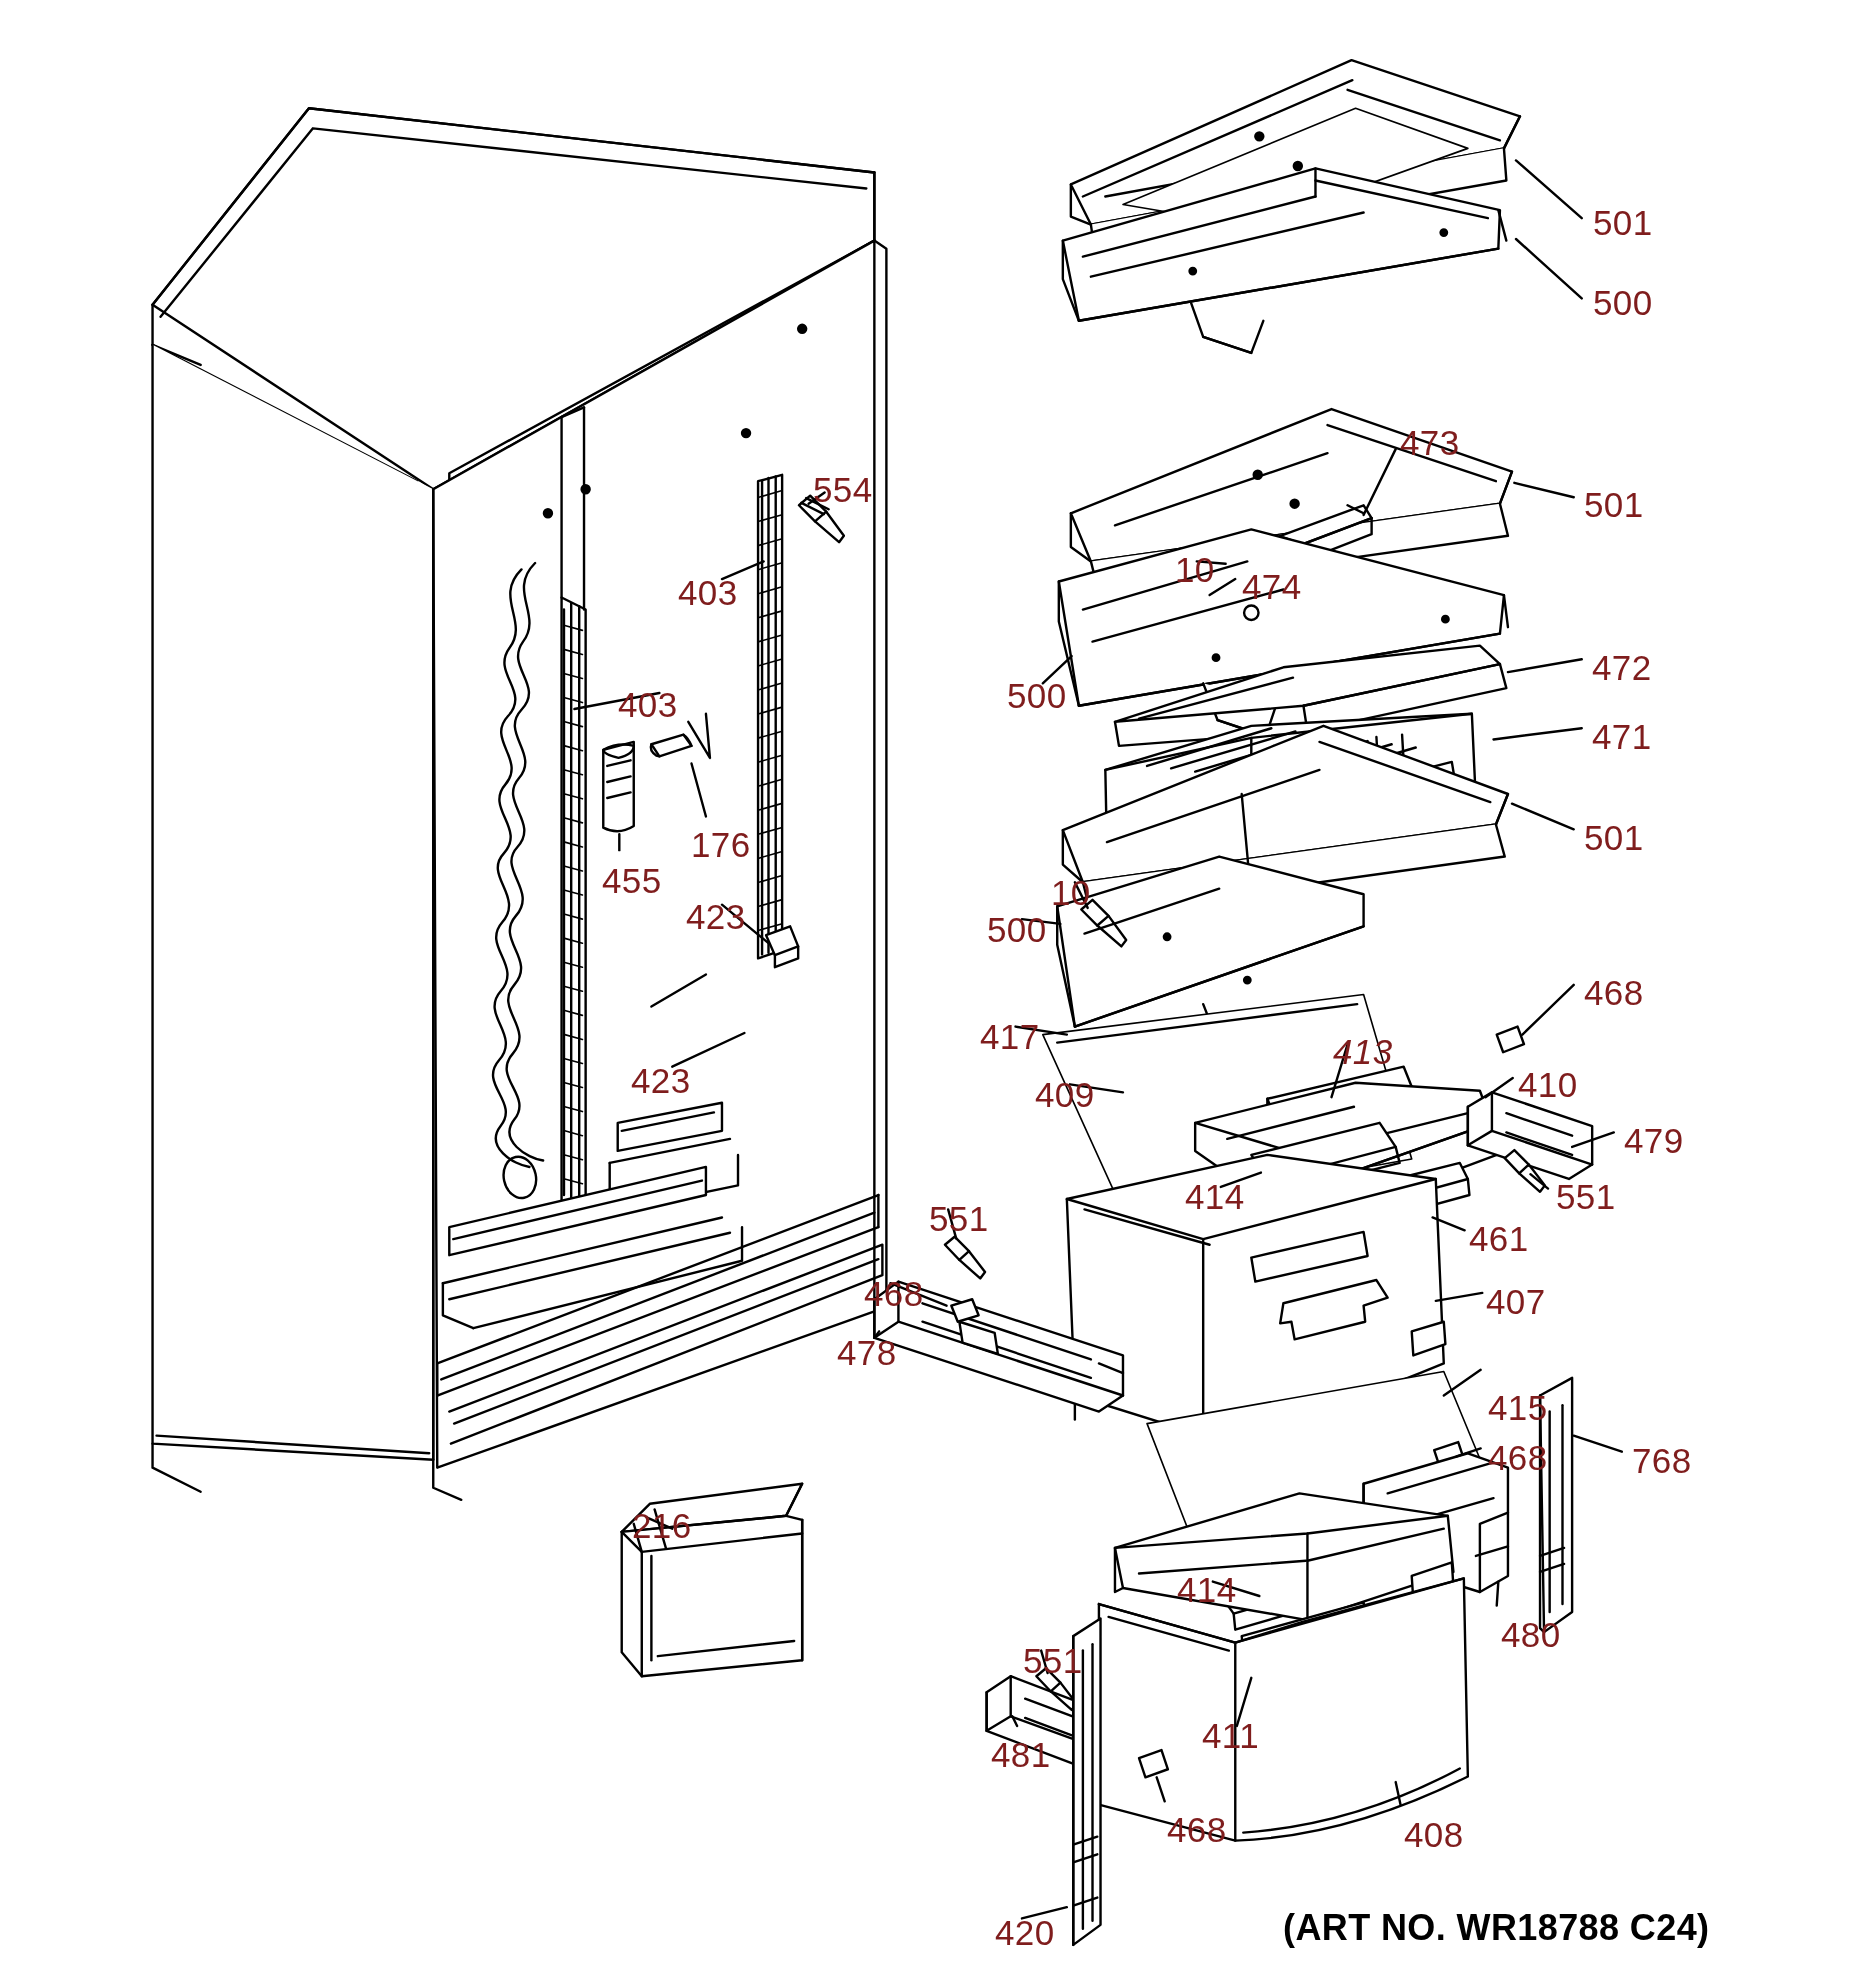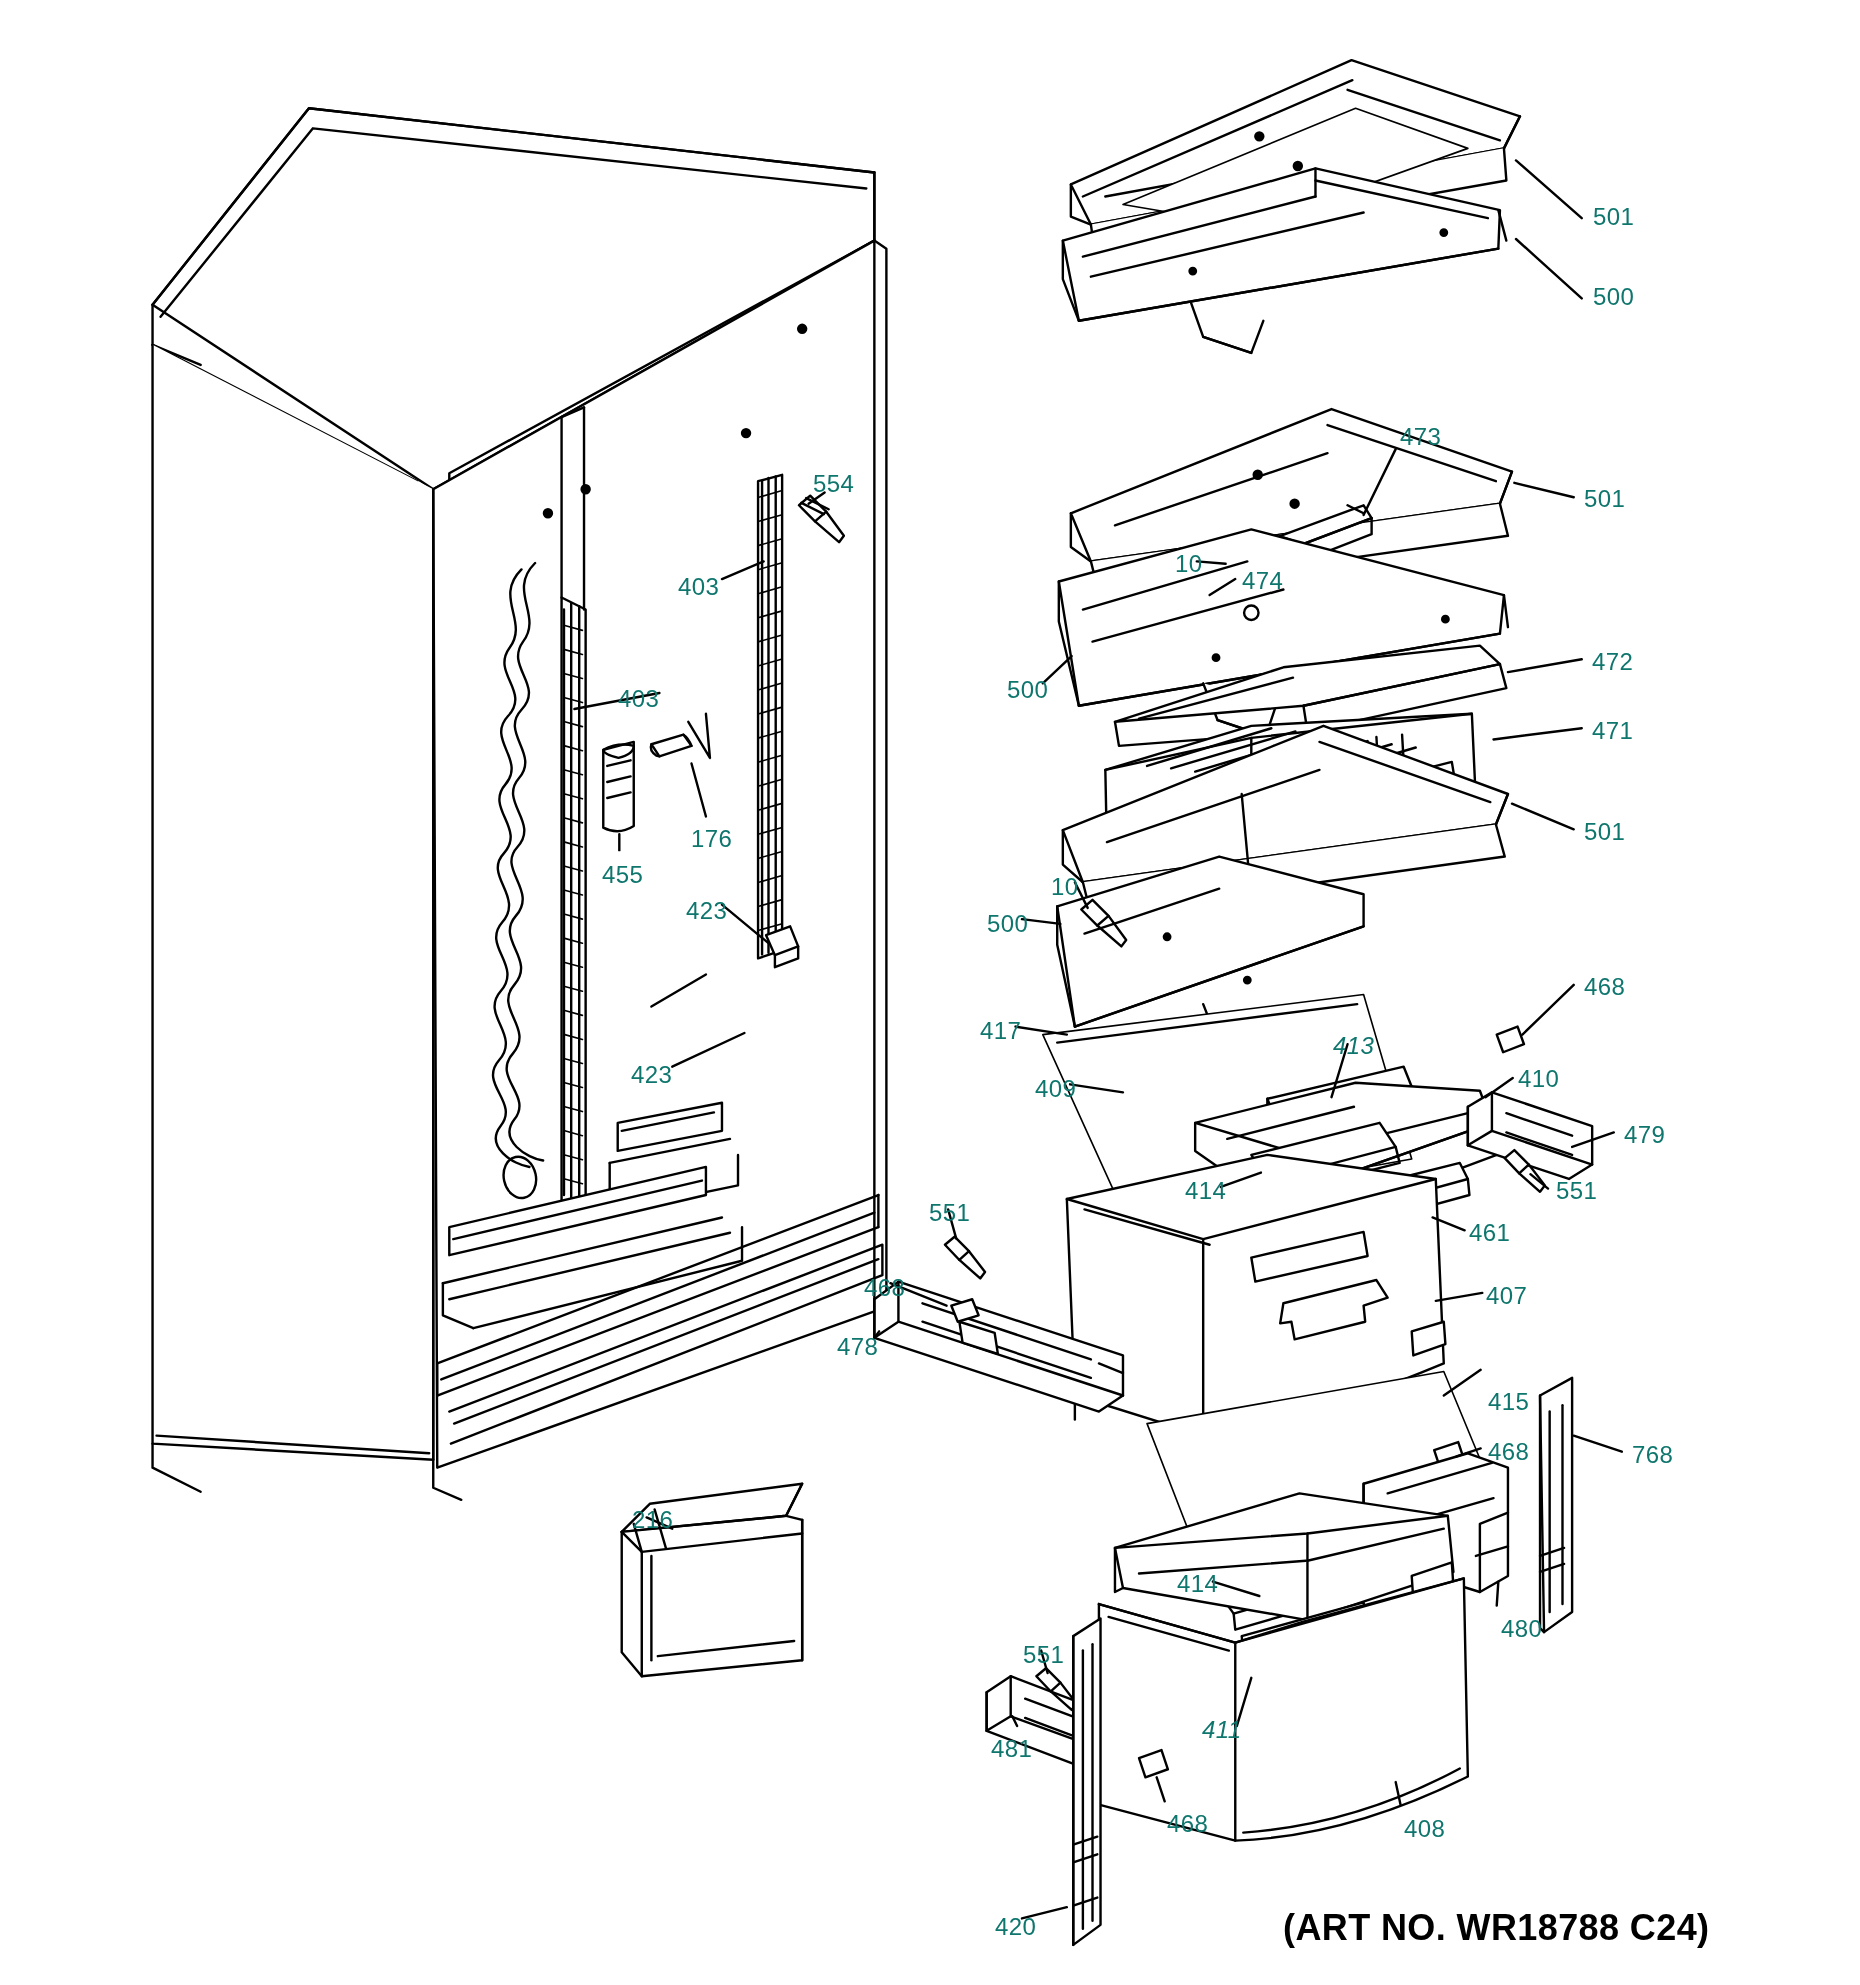--- a/index.html
+++ b/index.html
@@ -20,22 +20,22 @@
   #artwork {
     position: absolute;
     left: 0;
     top: 0;
     width: 1861px;
     height: 1985px;
   }
   .callout {
     position: absolute;
     font-family: "Liberation Sans", sans-serif;
-    font-size: 24px;
-    color: #0f766e;
+    font-size: 35px;
+    color: #7f1d1d;
     white-space: nowrap;
     letter-spacing: 0.4px;
   }
   .artno {
     position: absolute;
     font-family: "Liberation Sans", sans-serif;
     font-size: 36px;
     font-weight: bold;
     color: #000000;
     white-space: nowrap;
@@ -500,21 +500,21 @@
       <div class="callout" style="left: 864px; top: 1274px;">468</div>
       <div class="callout" style="left: 1486px; top: 1282px;">407</div>
       <div class="callout" style="left: 837px; top: 1333px;">478</div>
       <div class="callout" style="left: 1488px; top: 1360px; margin-top: 28px;">415</div>
       <div class="callout" style="left: 1488px; top: 1438px;">468</div>
       <div class="callout" style="left: 1632px; top: 1441px;">768</div>
       <div class="callout" style="left: 1177px; top: 1570px;">414</div>
       <div class="callout" style="left: 1501px; top: 1615px;">480</div>
       <div class="callout" style="left: 1023px; top: 1641px;">551</div>
       <div class="callout" style="left: 632px; top: 1506px; text-align: center;">216</div>
-      <div class="callout" style="left: 1202px; top: 1716px; font-style: italic;">411</div>
+      <div class="callout" style="left: 1202px; top: 1716px;">411</div>
       <div class="callout" style="left: 991px; top: 1735px;">481</div>
       <div class="callout" style="left: 1167px; top: 1810px;">468</div>
       <div class="callout" style="left: 1404px; top: 1815px;">408</div>
       <div class="callout" style="left: 995px; top: 1913px;">420</div>
     </div>
 
   <div class="artno" style="left:1283px; top:1907px;">(ART NO. WR18788 C24)</div>
 
 </div>
 

